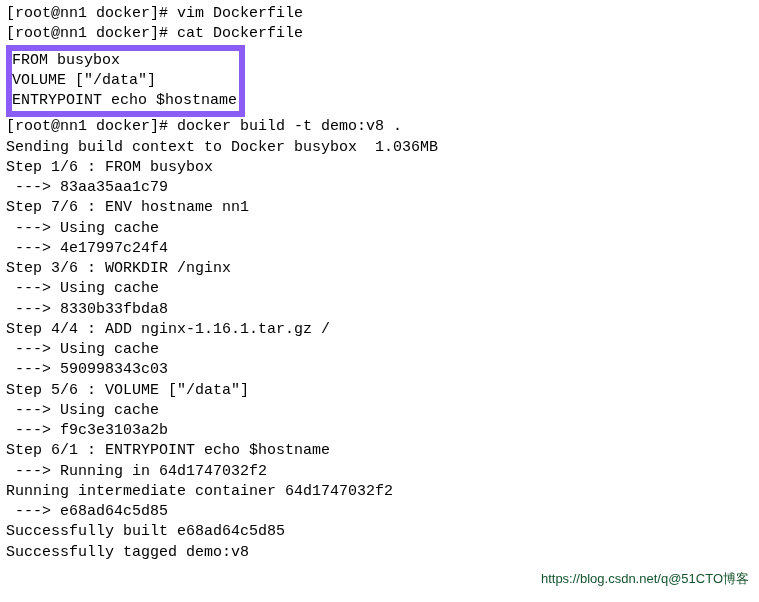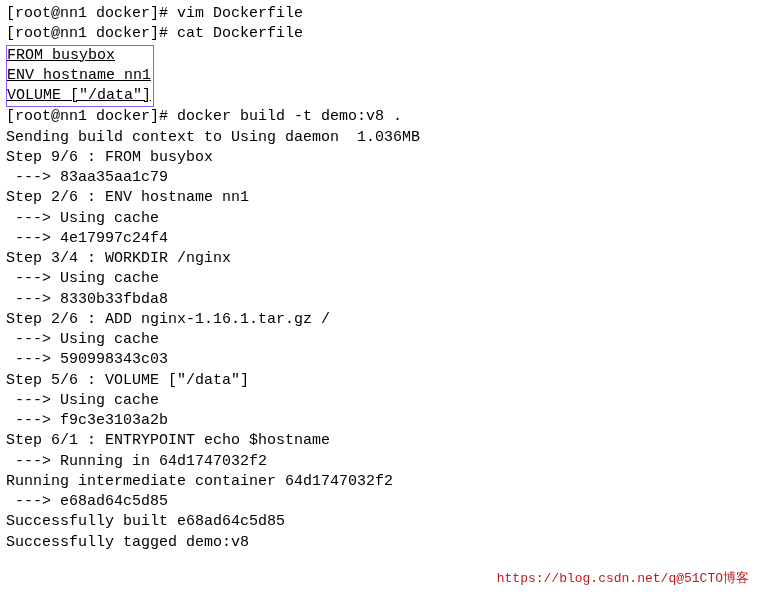--- a/index.html
+++ b/index.html
@@ -16,62 +16,61 @@
       color: #000000;
       width: 759px;
       height: 602px;
       position: relative;
       overflow: hidden;
     }
     .line {
       white-space: pre;
     }
     .box-red-block {
-      border: 1px solid #8b5cf6;
+      border: 6px solid #8b5cf6;
       display: block;
       width: fit-content;
       padding: 0 2px 0 0;
-      text-decoration: underline;
     }
     .prompt-part {
       display: inline;
     }
     .watermark {
       position: absolute;
       bottom: 14px;
       right: 10px;
-      color: #b91c1c;
-      font-family: Liberation Mono, monospace;
+      color: #14532d;
+      font-family: Liberation Sans, sans-serif;
       font-size: 13px;
       pointer-events: none;
     }
   </style>
 </head>
 <body>
 
 <div class="line"><span class="prompt-part">[root@nn1 docker]# </span><span>vim Dockerfile</span></div>
 <div class="line"><span class="prompt-part">[root@nn1 docker]# </span><span>cat Dockerfile</span></div>
 
 <div class="box-red-block">
 <div class="line">FROM busybox</div>
-<div class="line">ENV hostname nn1</div>
 <div class="line">VOLUME ["/data"]</div>
+<div class="line">ENTRYPOINT echo $hostname</div>
 </div>
 
 <div class="line"><span class="prompt-part">[root@nn1 docker]# </span><span>docker build -t demo:v8 .</span></div>
-<div class="line">Sending build context to Using daemon  1.036MB</div>
-<div class="line">Step 9/6 : FROM busybox</div>
+<div class="line">Sending build context to Docker busybox  1.036MB</div>
+<div class="line">Step 1/6 : FROM busybox</div>
 <div class="line"> ---&gt; 83aa35aa1c79</div>
-<div class="line">Step 2/6 : ENV hostname nn1</div>
+<div class="line">Step 7/6 : ENV hostname nn1</div>
 <div class="line"> ---&gt; Using cache</div>
 <div class="line"> ---&gt; 4e17997c24f4</div>
-<div class="line">Step 3/4 : WORKDIR /nginx</div>
+<div class="line">Step 3/6 : WORKDIR /nginx</div>
 <div class="line"> ---&gt; Using cache</div>
 <div class="line"> ---&gt; 8330b33fbda8</div>
-<div class="line">Step 2/6 : ADD nginx-1.16.1.tar.gz /</div>
+<div class="line">Step 4/4 : ADD nginx-1.16.1.tar.gz /</div>
 <div class="line"> ---&gt; Using cache</div>
 <div class="line"> ---&gt; 590998343c03</div>
 <div class="line">Step 5/6 : VOLUME ["/data"]</div>
 <div class="line"> ---&gt; Using cache</div>
 <div class="line"> ---&gt; f9c3e3103a2b</div>
 <div class="line">Step 6/1 : ENTRYPOINT echo $hostname</div>
 <div class="line"> ---&gt; Running in 64d1747032f2</div>
 <div class="line">Running intermediate container 64d1747032f2</div>
 <div class="line"> ---&gt; e68ad64c5d85</div>
 <div class="line">Successfully built e68ad64c5d85</div>

